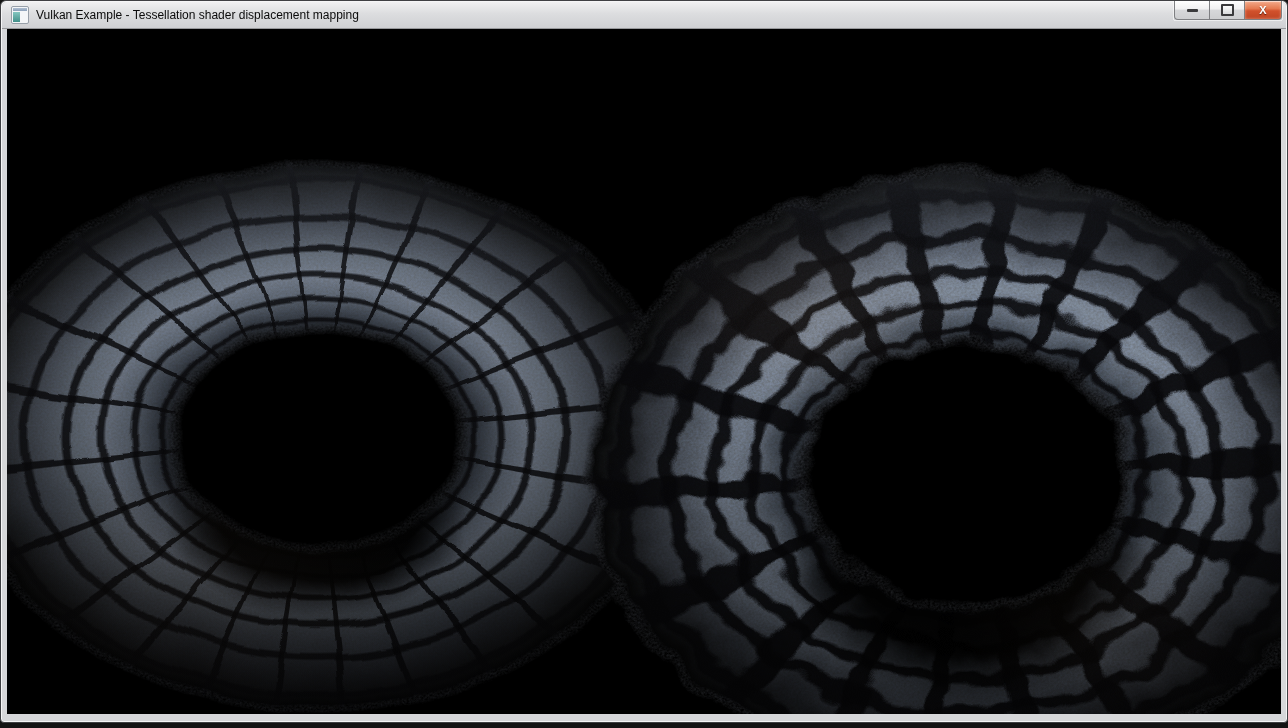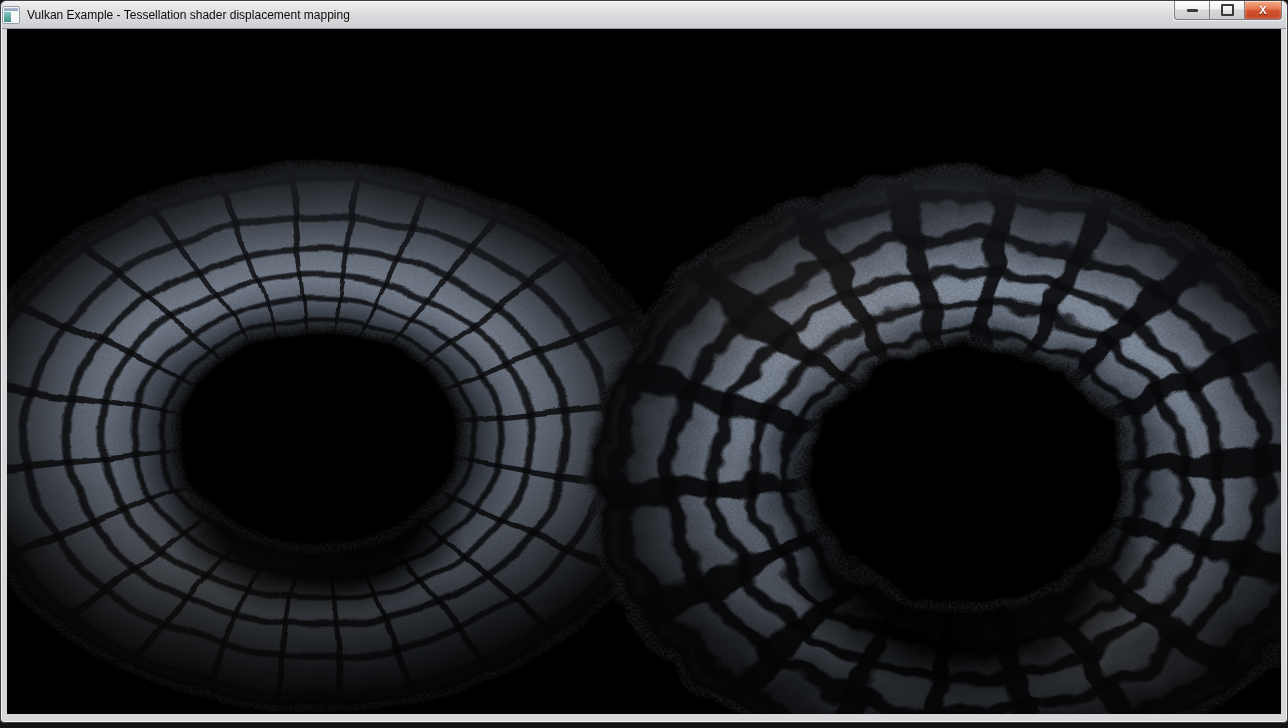--- a/index.html
+++ b/index.html
@@ -5,21 +5,21 @@
   html,body{margin:0;padding:0;width:1288px;height:728px;overflow:hidden;
     background:#141414;font-family:"Liberation Sans","DejaVu Sans",sans-serif;}
 
   
   .window{position:absolute;left:0;top:0;width:1286px;height:721px;
     background:#d6d7d9;border:1px solid #3f4043;border-radius:6px 6px 4px 4px;
     box-shadow:inset 0 0 0 1px rgba(255,255,255,.75);}
   .titlebar{position:absolute;left:1px;right:1px;top:1px;height:26px;
     background:linear-gradient(180deg,#f0f0f1 0%,#dcdddf 45%,#cfd0d3 100%);
     border-bottom:1px solid #97989b;border-radius:5px 5px 0 0;
-    display:flex;align-items:center;gap:7px;}
+    display:flex;align-items:center;padding-left:9px;gap:7px;}
   .app-icon{width:16px;height:16px;border:1px solid #98a0a9;border-radius:2px;
     background:#f4f6f8;position:relative;flex:0 0 auto;}
   .app-icon::before{content:"";position:absolute;left:1px;right:1px;top:1px;height:3px;
     background:linear-gradient(180deg,#b0bfd2,#8ba0b9);}
   .app-icon::after{content:"";position:absolute;left:1px;top:5px;width:7px;bottom:1px;
     background:linear-gradient(180deg,#84c6c0,#42908a);}
   .title-text{font-size:12px;color:#0b0b0b;white-space:nowrap;}
 
   .controls{position:absolute;top:0;right:5px;display:flex;
     box-shadow:-1px 0 0 rgba(255,255,255,.55),1px 0 0 rgba(255,255,255,.55),0 1px 0 rgba(255,255,255,.55);}

